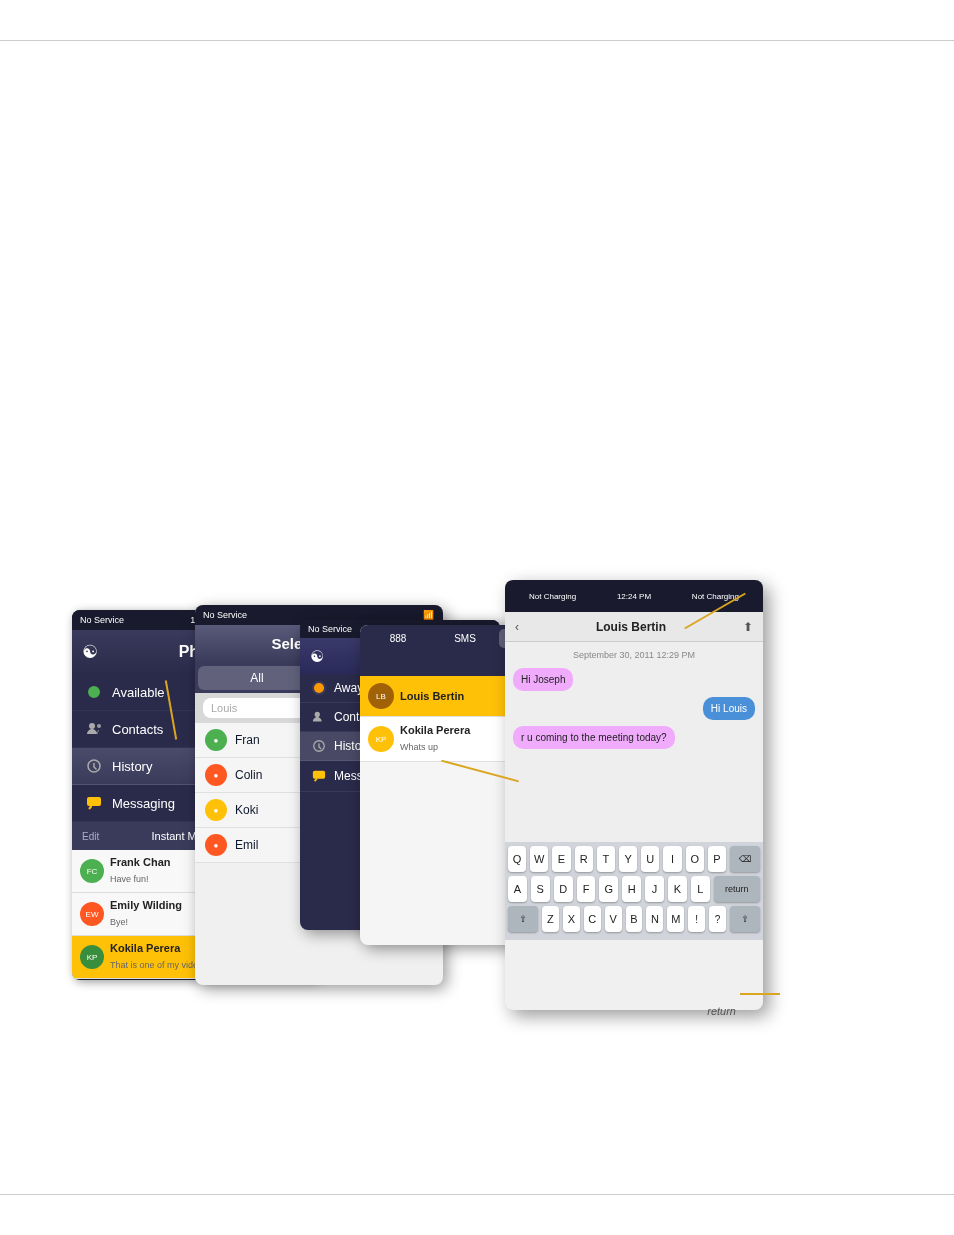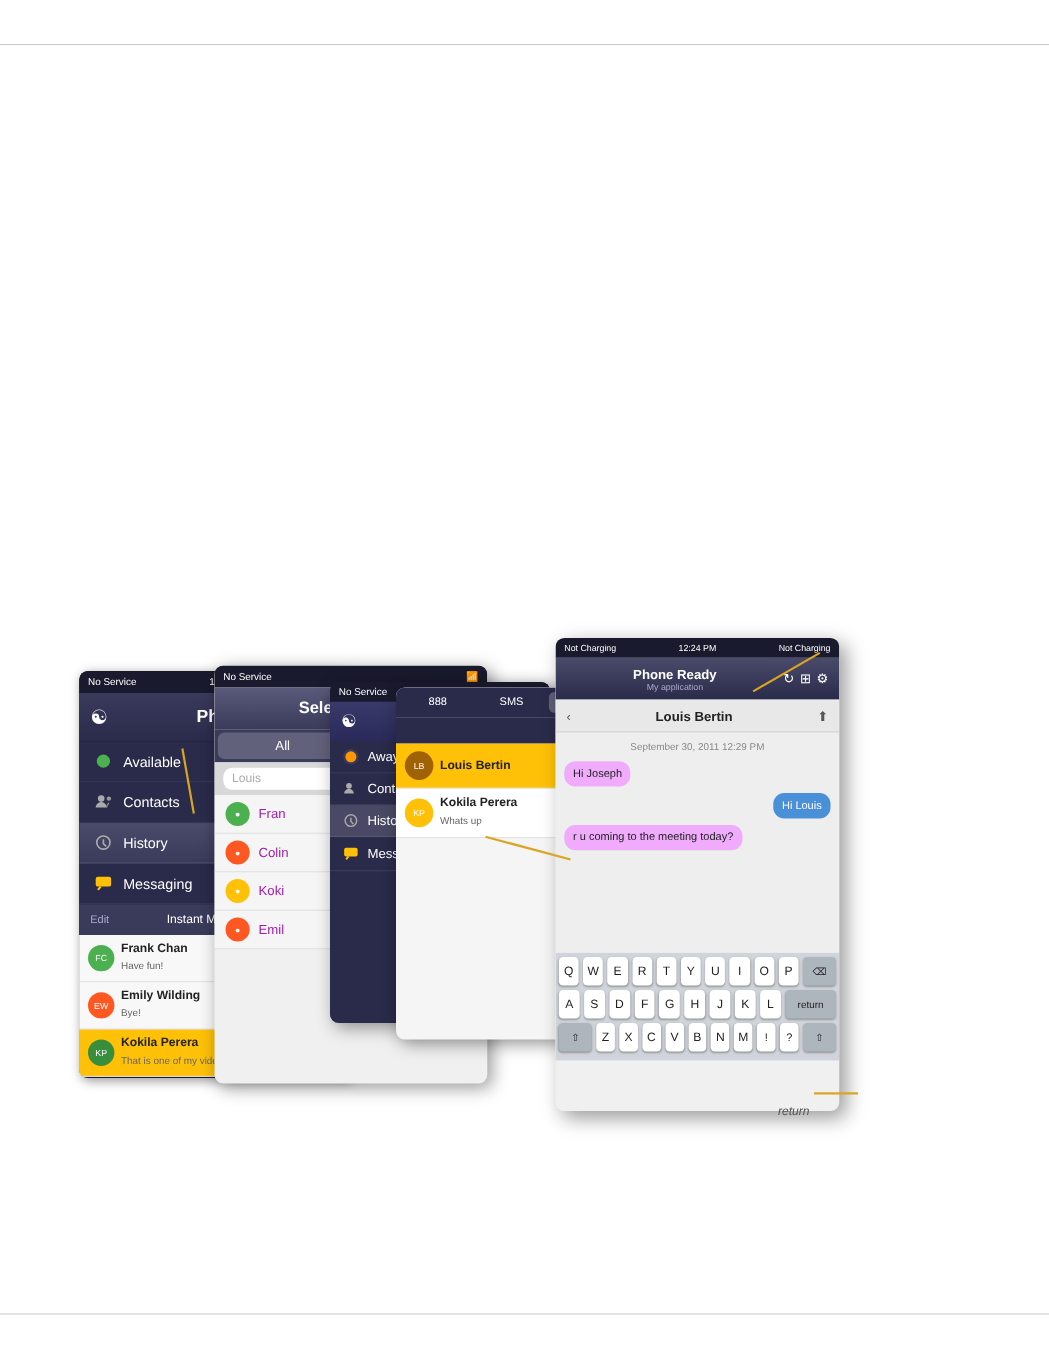--- a/index.html
+++ b/index.html
@@ -288,21 +288,21 @@
       align-items: center;
       justify-content: center;
       font-size: 8px;
       color: white;
     }
     .contact-avatar.green { background: #4CAF50; }
     .contact-avatar.orange { background: #FF5722; }
     .contact-avatar.yellow { background: #FFC107; }
     .contact-name {
       font-size: 12px;
-      color: #a21caf;
+      color: #0f172a;
     }
 
     
     .screen3 {
       position: absolute;
       left: 300px;
       top: 620px;
       width: 200px;
       height: 310px;
       background: #2a2a4a;
@@ -447,25 +447,25 @@
       height: 430px;
       background: #f0f0f0;
       border-radius: 8px;
       overflow: hidden;
       box-shadow: 6px 6px 18px rgba(0,0,0,0.4);
     }
     .screen5-status {
       background: #1a1a2e;
       display: flex;
       justify-content: space-between;
-      padding: 3px 8px;
+      padding: 3px 24px;
       font-size: 8px;
       color: white;
       align-items: center;
-      height: 18px;
+      height: 32px;
     }
     .screen5-header {
       background: linear-gradient(180deg, #4a4a6a 0%, #2a2a4a 100%);
       display: flex;
       align-items: center;
       justify-content: space-between;
       padding: 6px 10px;
       height: 38px;
     }
     .screen5-header-title {
@@ -847,31 +847,20 @@
 </div>
 
 <div class="screen5">
 
   <div class="screen5-status">
     <span>Not Charging</span>
     <span>12:24 PM</span>
     <span>Not Charging</span>
   </div>
 
-  <div class="screen5-header">
-    <div style="display:flex;flex-direction:column;align-items:center;flex:1;">
-      <span class="screen5-header-title">Phone Ready</span>
-      <span class="screen5-header-sub">My application</span>
-    </div>
-    <div class="screen5-header-icons">
-      <span>↻</span>
-      <span>⊞</span>
-      <span>⚙</span>
-    </div>
-  </div>
 
   <div class="screen5-contact-bar">
     <span style="color:#555;font-size:12px;">‹</span>
     <span class="screen5-contact-name">Louis Bertin</span>
     <span class="screen5-contact-icons">⬆</span>
   </div>
 
   <div class="screen5-chat-area">
     <div class="screen5-date-label">September 30, 2011 12:29 PM</div>
     <div class="chat-row">

